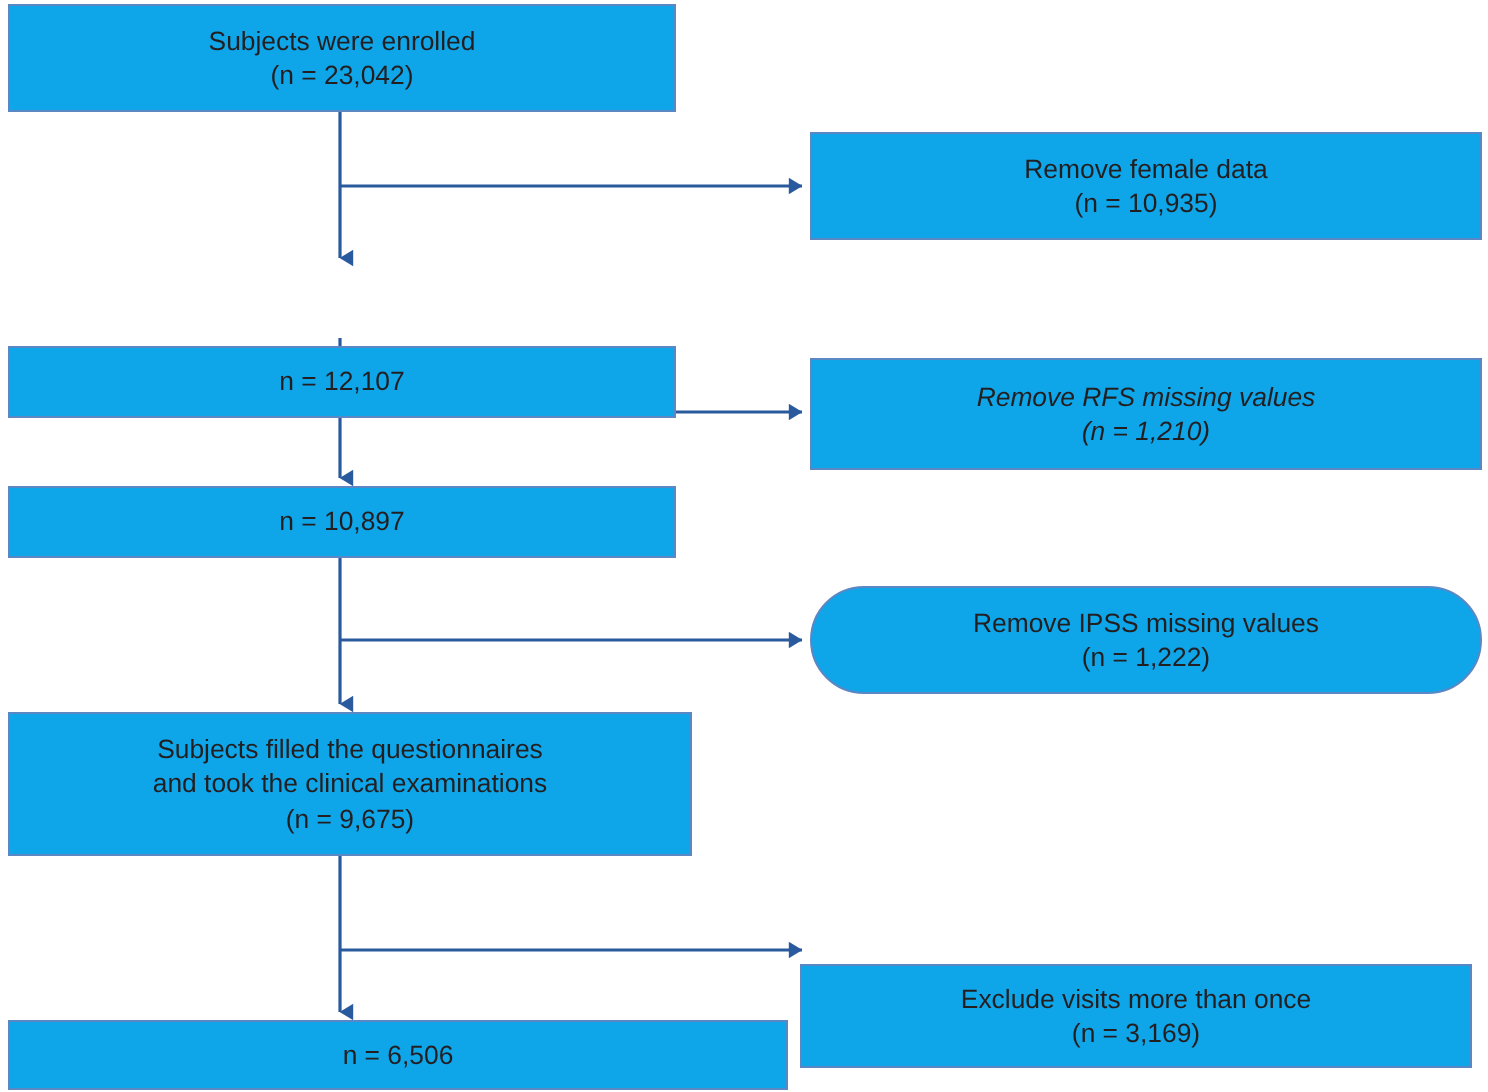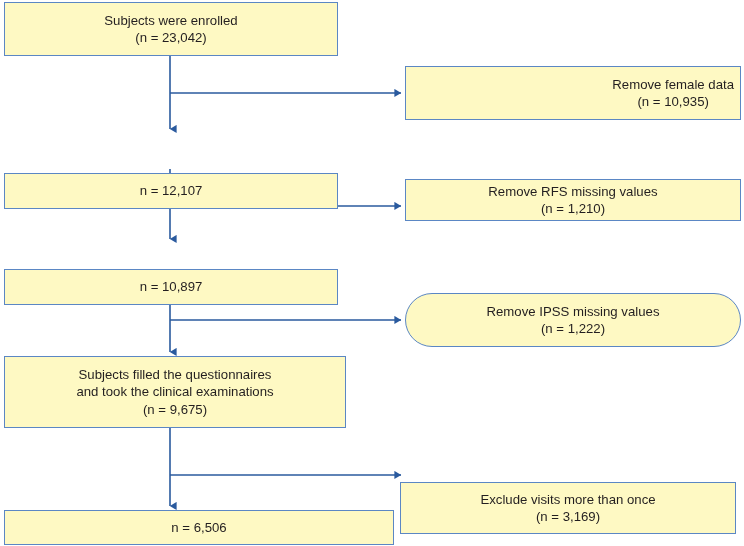--- a/index.html
+++ b/index.html
@@ -21,21 +21,21 @@
   #flow-svg {
     position: absolute;
     top: 0;
     left: 0;
     width: 744px;
     height: 546px;
   }
   .node-box {
     position: absolute;
     box-sizing: border-box;
-    background: #fef9c3;
+    background: #0ea5e9;
     border: 1.4px solid #5b87c4;
     display: flex;
     align-items: center;
     justify-content: center;
   }
   .node-text {
     text-align: center;
     color: #231f20;
     font-size: 13.2px;
     line-height: 17.5px;
@@ -74,40 +74,40 @@
 
   <div class="node-box" id="node-enrolled" style="left: 4px; top: 2px; width: 334px; height: 54px;">
     <span class="node-text">Subjects were enrolled
 (n = 23,042)</span>
   </div>
 
   <div class="node-box" id="node-after-female-removal" style="left: 4px; top: 133px; width: 334px; height: 36px; margin-top: 40px;">
     <span class="node-text">n = 12,107</span>
   </div>
 
-  <div class="node-box" id="node-after-rfs-removal" style="left: 4px; top: 243px; width: 334px; height: 36px; margin-top: 26px;">
+  <div class="node-box" id="node-after-rfs-removal" style="left: 4px; top: 243px; width: 334px; height: 36px;">
     <span class="node-text">n = 10,897</span>
   </div>
 
   <div class="node-box" id="node-questionnaires-exams" style="left: 4px; top: 356px; width: 342px; height: 72px;">
     <span class="node-text">Subjects filled the questionnaires
 and took the clinical examinations
 (n = 9,675)</span>
   </div>
 
   <div class="node-box" id="node-final-cohort" style="left: 4px; top: 510px; width: 390px; height: 35px;">
     <span class="node-text">n = 6,506</span>
   </div>
 
-  <div class="node-box" id="node-remove-female" style="left: 405px; top: 66px; width: 336px; height: 54px; justify-content: flex-end;">
+  <div class="node-box" id="node-remove-female" style="left: 405px; top: 66px; width: 336px; height: 54px;">
     <span class="node-text">Remove female data
 (n = 10,935)</span>
   </div>
 
-  <div class="node-box" id="node-remove-rfs-missing" style="left: 405px; top: 179px; width: 336px; height: 42px;">
+  <div class="node-box" id="node-remove-rfs-missing" style="left: 405px; top: 179px; width: 336px; height: 56px; font-style: italic;">
     <span class="node-text">Remove RFS missing values
 (n = 1,210)</span>
   </div>
 
   <div class="node-box" id="node-remove-ipss-missing" style="left: 405px; top: 293px; width: 336px; height: 54px; border-radius: 27px;">
     <span class="node-text">Remove IPSS missing values
 (n = 1,222)</span>
   </div>
 
   <div class="node-box" id="node-exclude-repeat-visits" style="left: 400px; top: 449px; width: 336px; height: 52px; margin-top: 33px;">

